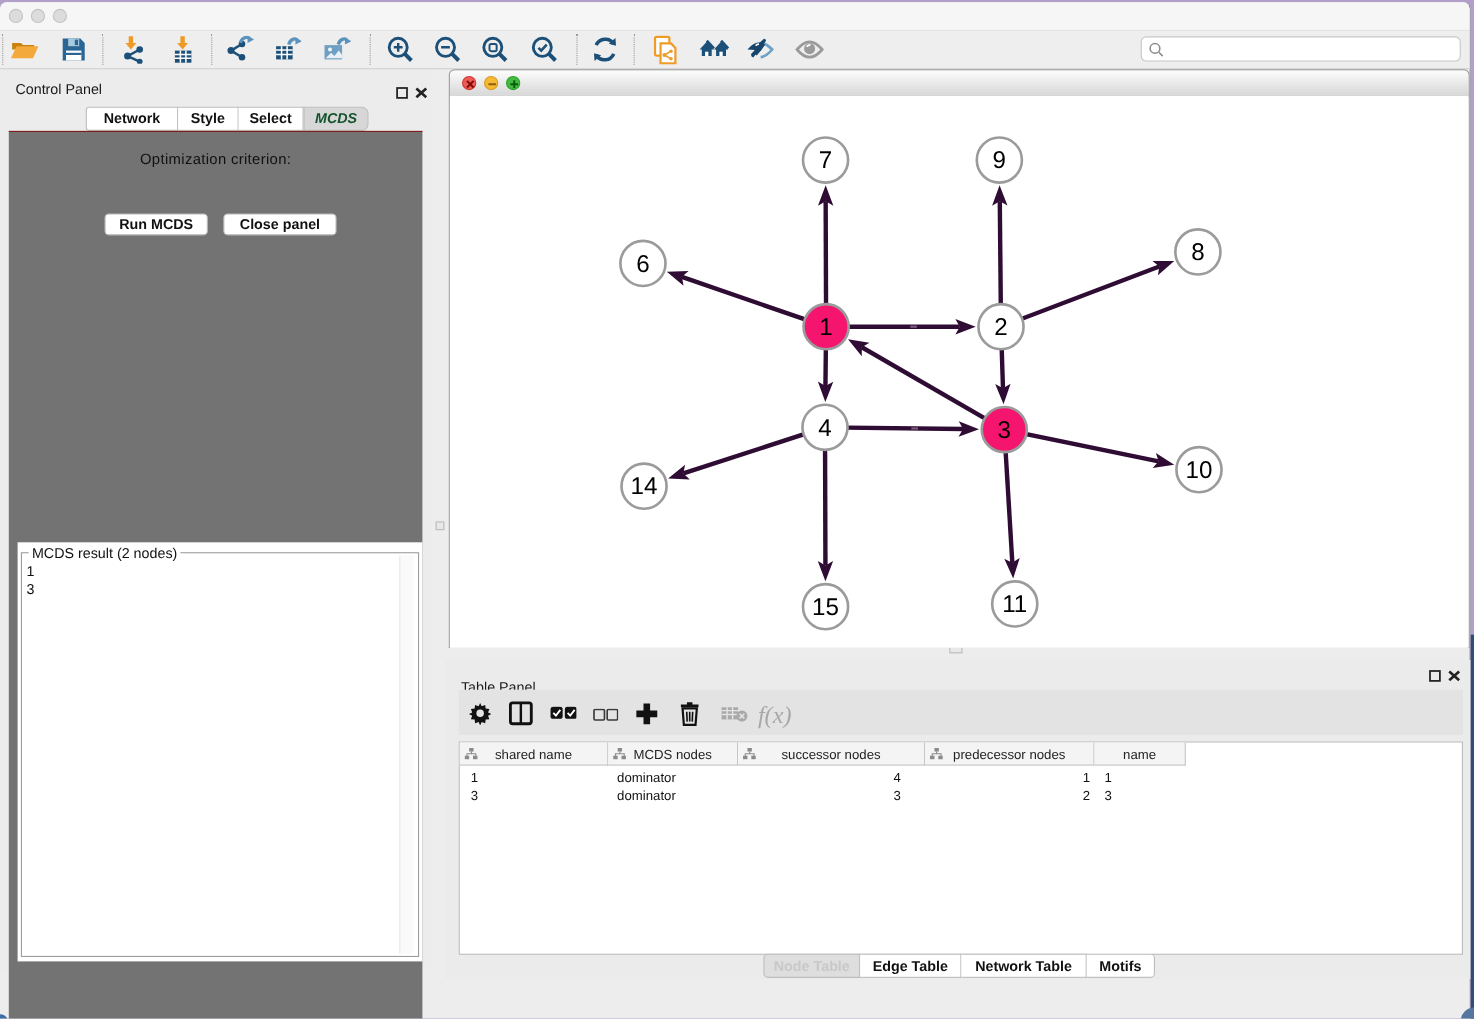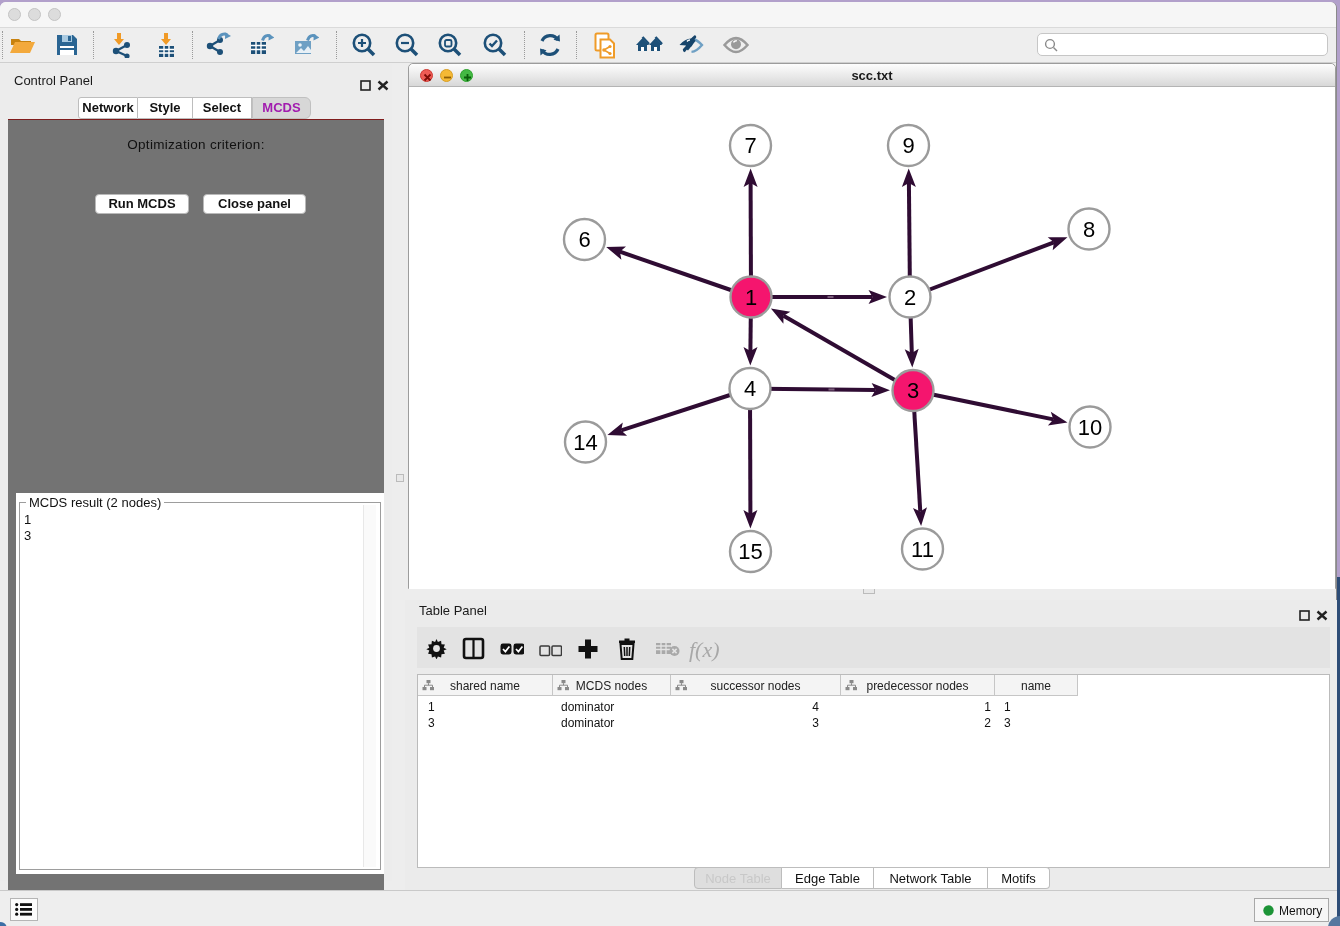--- a/index.html
+++ b/index.html
@@ -21,21 +21,21 @@
   border:1px solid #c6c6c6; border-radius:5px; }
 .search svg { position:absolute; left:6px; top:4px; }
 
 .cpanel { position:absolute; left:0; top:62px; width:392px; height:817px; background:#ececec; }
 .ctitle { position:absolute; left:14px; top:9px; font-size:13px; color:#1a1a1a; }
 .paneico { position:absolute; top:13px; }
 .tabs { position:absolute; top:33px; left:78px; height:22px; display:flex; }
 .tab { font-size:13px; font-weight:700; color:#111; background:#fff; border:1px solid #bdbdbd; border-left:none;
   padding-top:2px; height:22px; text-align:center; white-space:nowrap; }
 .tab.first { border-left:1px solid #bdbdbd; border-radius:3px 0 0 3px; }
-.tab.sel { background:#d7d7d7; color:#a21caf; border-radius:0 6px 6px 0; border:1px solid #c0c0c0; }
+.tab.sel { background:#d7d7d7; color:#14532d; border-radius:0 6px 6px 0; border:1px solid #c0c0c0;font-style:italic; }
 .cbody { position:absolute; left:8px; top:55px; width:376px; height:842px; background:#737373;
   border-top:1px solid #7f1d1d; }
 .optlabel { position:absolute; top:17px; width:100%; text-align:center; font-size:13.5px; color:#111; letter-spacing:0.3px; }
 .combo { position:absolute; left:36px; top:41px; width:310px; height:21px; background:#fff;
   border:1px solid #b4b4b4; border-radius:4px; font-size:13.5px; color:#111; line-height:19px;
   padding-left:13px; letter-spacing:0.35px; }
 .btn { position:absolute; top:74px; height:20px; background:#fff; border:1px solid #b9b9b9;
   border-radius:4px; font-size:13px; font-weight:700; color:#111; text-align:center; line-height:18px; }
 .resultbox { position:absolute; left:8px; top:373px; width:368px; height:381px; background:#fff; }
 .fieldset { position:absolute; left:3px; top:9px; right:3px; bottom:4px; border:1px solid #9d9d9d; }
@@ -62,21 +62,21 @@
 
 .tpanel { position:absolute; left:405px; top:598px; width:932px; height:290px; background:#ebebeb; }
 .ttoolbar { position:absolute; left:12px; top:27px; right:7px; height:41px; background:#e3e3e3; }
 .tablebox { position:absolute; left:12px; top:74px; width:913px; height:194px; background:#fff;
   border:1px solid #bbbbbb; }
 .thead { position:absolute; left:0; top:0; height:21px; background:#f4f4f4;
   border-bottom:1px solid #c6c6c6; border-right:1px solid #c6c6c6; font-size:12px; color:#222; }
 .thead .lbl { position:absolute; top:4px; width:100%; text-align:center; }
 .hico { position:absolute; left:4px; top:4px; }
 .tcell { position:absolute; font-size:12px; color:#111; height:16px; }
-.btabs { position:absolute; left:289px; top:267px; height:22px; display:flex; font-size:13px; font-weight:400;justify-content:center; }
+.btabs { position:absolute; left:289px; top:267px; height:22px; display:flex; font-size:13px; font-weight:700;justify-content:center; }
 .btab { background:#fff; border:1px solid #bdbdbd; border-left:none; padding-top:3px; color:#111; white-space:nowrap; text-align:center; }
 .btab.sel { background:#dedede; color:#c8c8c8; border-radius:4px 0 0 4px; border-left:1px solid #bdbdbd; }
 .btab.last { border-radius:0 4px 4px 0; }
 
 .statusbar { position:absolute; left:0; top:888px; width:1337px; height:36px; background:#eeeeee;
   border-top:1px solid #c9c9c9; }
 .listbtn { position:absolute; left:10px; top:7px; width:28px; height:23px; background:#fcfcfc;
   border:1px solid #b5b5b5; }
 .membtn { position:absolute; right:8px; top:7px; width:75px; height:24px; background:#f6f6f6;
   border:1px solid #a8a8a8; font-size:12px; color:#111; }
@@ -202,21 +202,21 @@
 </div>
 <div class="cpanel">
   <div class="ctitle">Control Panel</div>
   <div class="paneico" style="left:360px"><svg width="11" height="11" viewBox="0 0 11 11">
     <rect x="1" y="1" width="9" height="9" fill="none" stroke="#222" stroke-width="1.6"></rect>
         </svg></div>
   <div class="paneico" style="left:377px"><svg width="12" height="11" viewBox="0 0 12 11">
     <path d="M1.5 1.5 L10.5 9.5 M10.5 1.5 L1.5 9.5" stroke="#222" stroke-width="2.4"></path>
         </svg></div>
   <div class="tabs">
-    <div class="tab first" style="width:60px">Network</div>
+    <div class="tab first" style="width:84px">Network</div>
     <div class="tab" style="width:55px">Style</div>
     <div class="tab" style="width:59px">Select</div>
     <div class="tab sel" style="width:59px">MCDS</div>
   </div>
   <div class="cbody">
     <div class="optlabel">Optimization criterion:</div>
     <div class="btn" style="left:87px;width:94px">Run MCDS</div>
     <div class="btn" style="left:195px;width:103px">Close panel</div>
     <div class="resultbox">
       <div class="fieldset">
@@ -233,21 +233,20 @@
   <div class="nettitle">
     <div class="mac" style="left:11px;background:#ee5b54;border:1px solid #ce3a33"><svg width="11" height="11" viewBox="0 0 11 11" style="margin:1px">
             <path d="M2.5 2.5 L8.5 8.5 M8.5 2.5 L2.5 8.5" stroke="#7e0b06" stroke-width="1.8"></path>
           </svg></div>
     <div class="mac" style="left:31px;background:#f5b935;border:1px solid #d89e23"><svg width="11" height="11" viewBox="0 0 11 11" style="margin:1px">
             <path d="M2 5.5 h7" stroke="#8f5f07" stroke-width="1.8"></path>
           </svg></div>
     <div class="mac" style="left:51px;background:#44b944;border:1px solid #2da22d"><svg width="11" height="11" viewBox="0 0 11 11" style="margin:1px">
             <path d="M5.5 2 v7 M2 5.5 h7" stroke="#0a5d0a" stroke-width="1.8"></path>
           </svg></div>
-    <div class="t">scc.txt</div>
   </div>
   <div class="graphwrap">
 <svg class="graph" width="927" height="501" viewBox="0 0 927 501" font-family="Liberation Sans, sans-serif">
 <g stroke="#2f0c33" stroke-width="4">
 <line x1="342.0" y1="209.0" x2="341.6" y2="95.0"></line>
 <polygon points="341.6,80.5 348.6,99.0 341.6,95.0 334.6,99.0" stroke="none" fill="#2f0c33"></polygon>
 <line x1="342.0" y1="209.0" x2="210.9" y2="163.7"></line>
 <polygon points="197.2,159.0 217.0,158.4 210.9,163.7 212.4,171.7" stroke="none" fill="#2f0c33"></polygon>
 <line x1="342.0" y1="209.0" x2="463.5" y2="209.0"></line>
 <polygon points="478.0,209.0 459.5,216.0 463.5,209.0 459.5,202.0" stroke="none" fill="#2f0c33"></polygon>
@@ -294,21 +293,21 @@
 <text x="681.0" y="346.5" text-anchor="middle" font-size="22" fill="#000">10</text>
 <circle cx="513.5" cy="461.0" r="20.5" fill="#ffffff" stroke="#9b9b9b" stroke-width="2.4"></circle>
 <text x="513.5" y="468.5" text-anchor="middle" font-size="22" fill="#000">11</text>
 <circle cx="176.5" cy="354.0" r="20.5" fill="#ffffff" stroke="#9b9b9b" stroke-width="2.4"></circle>
 <text x="176.5" y="361.5" text-anchor="middle" font-size="22" fill="#000">14</text>
 <circle cx="341.5" cy="463.5" r="20.5" fill="#ffffff" stroke="#9b9b9b" stroke-width="2.4"></circle>
 <text x="341.5" y="471.0" text-anchor="middle" font-size="22" fill="#000">15</text>
 </svg>  </div>
 </div>
 <div class="tpanel">
-  <div class="ctitle" style="left:14px;top:3px">Table Panel</div>
+  <div class="ctitle" style="left:14px;top:17px">Table Panel</div>
   <div class="paneico" style="left:894px;top:7px"><svg width="11" height="11" viewBox="0 0 11 11">
     <rect x="1" y="1" width="9" height="9" fill="none" stroke="#222" stroke-width="1.6"></rect>
         </svg></div>
   <div class="paneico" style="left:911px;top:7px"><svg width="12" height="11" viewBox="0 0 12 11">
     <path d="M1.5 1.5 L10.5 9.5 M10.5 1.5 L1.5 9.5" stroke="#222" stroke-width="2.4"></path>
         </svg></div>
   <div class="ttoolbar">
     <div style="position:absolute;left:9px;top:11px"><svg width="21" height="21" viewBox="0 0 21 21">
       <path d="M10.5 1 l1.4 3 3.2-1.2 0.4 3.4 3.4 0.4 -1.2 3.2 3 1.4 -3 1.4 1.2 3.2 -3.4 0.4 -0.4 3.4 -3.2 -1.2 -1.4 3 -1.4 -3 -3.2 1.2 -0.4 -3.4 -3.4 -0.4 1.2 -3.2 -3 -1.4 3 -1.4 -1.2 -3.2 3.4 -0.4 0.4 -3.4 3.2 1.2 z" fill="#111"></path>
       <circle cx="10.5" cy="10.5" r="3.4" fill="#e4e4e4"></circle>
@@ -394,34 +393,18 @@
     <div class="tcell" style="left:423px;top:41px;width:150px;text-align:right">2</div>
     <div class="tcell" style="left:586px;top:41px">3</div>
   </div>
   <div class="btabs">
     <div class="btab sel" style="width:88px;text-align:center">Node Table</div>
     <div class="btab" style="width:92px;text-align:center">Edge Table</div>
     <div class="btab" style="width:114px;text-align:center">Network Table</div>
     <div class="btab last" style="width:62px;text-align:center">Motifs</div>
   </div>
 </div>
-<div class="statusbar">
-  <div class="listbtn"><svg width="18" height="15" viewBox="0 0 18 15" style="margin:3px 0 0 4px">
-    <circle cx="1.7" cy="2.6" r="1.6" fill="#111"></circle>
-          <rect x="5" y="1.2" width="12" height="2.8" fill="#111"></rect>
-    <circle cx="1.7" cy="7.4" r="1.6" fill="#111"></circle>
-          <rect x="5" y="6" width="12" height="2.8" fill="#111"></rect>
-    <circle cx="1.7" cy="12.2" r="1.6" fill="#111"></circle>
-          <rect x="5" y="10.8" width="12" height="2.8" fill="#111"></rect>
-        </svg></div>
-  <div class="membtn">
-        <svg width="11" height="11" viewBox="0 0 11 11" style="position:absolute;left:8px;top:6px">
-    <circle cx="5.5" cy="5.5" r="5.2" fill="#1d9437"></circle>
-        </svg>
-    <span style="position:absolute;left:24px;top:5px">Memory</span>
-      </div>
-</div>
 <svg style="position:absolute;left:0;top:916px" width="10" height="10" viewBox="0 0 10 10">
   <path d="M0 10 L0 4 Q6 4 7 10 z" fill="#3b6ea5"></path>
     </svg>
 <div style="position:absolute;left:1337px;top:575px;width:3px;height:351px;background:#2e4d77"></div>
 <div style="position:absolute;left:1328px;top:914px;width:12px;height:12px;background:#55779f;border-radius:12px 0 0 0"></div>
 </div>
 
 </body></html>

